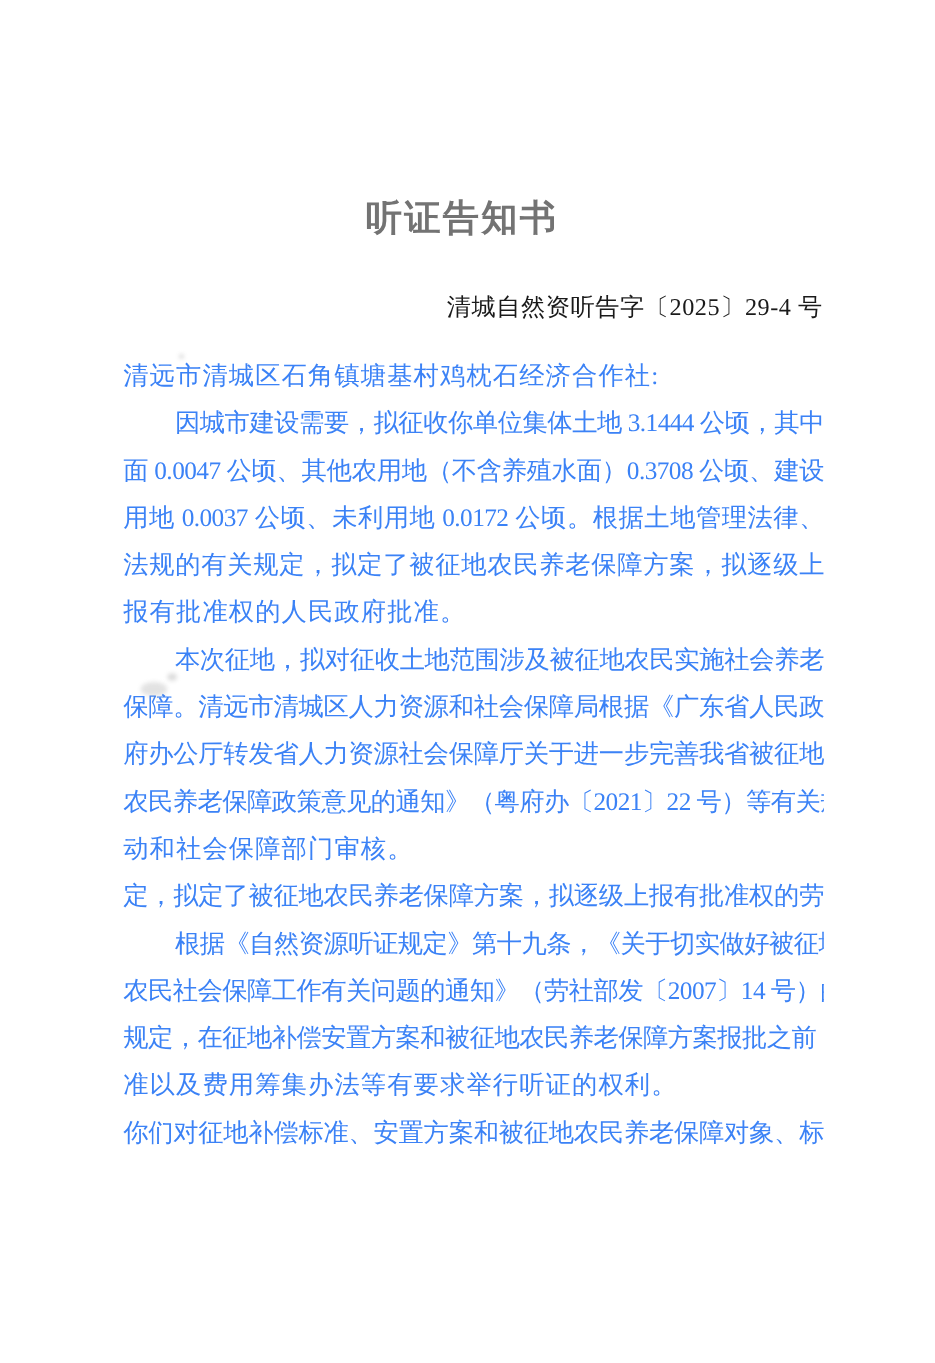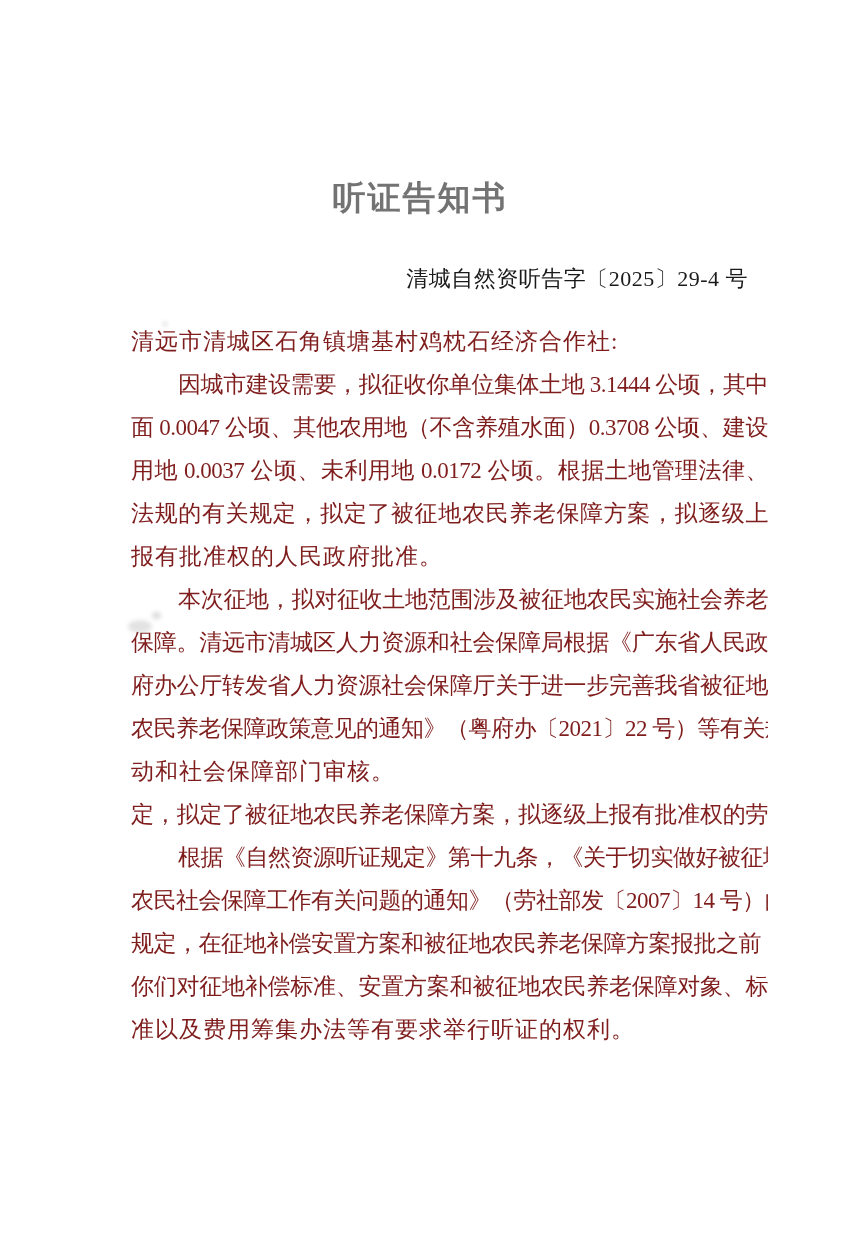--- a/index.html
+++ b/index.html
@@ -37,22 +37,21 @@
     letter-spacing: 0.5px;
     color: #1a1a1a;
     white-space: nowrap;
   }
   .body-text {
     position: absolute;
     top: 320px;
     left: 112px;
     width: 637px;
     font-size: 23px;
-    color: #7f1d1d;
-    margin-left: 19px;
+    color: #3b82f6;
   }
   .line {
     height: 43px;
     line-height: 43px;
     letter-spacing: -0.5px;
     text-align: justify;
     text-align-last: justify;
     overflow: hidden;
     white-space: nowrap;
   }
@@ -93,21 +92,21 @@
     <div class="line last">报有批准权的人民政府批准。</div>
     <div class="line first">本次征地，拟对征收土地范围涉及被征地农民实施社会养老</div>
     <div class="line">保障。清远市清城区人力资源和社会保障局根据《广东省人民政</div>
     <div class="line">府办公厅转发省人力资源社会保障厅关于进一步完善我省被征地</div>
     <div class="line">农民养老保障政策意见的通知》（粤府办〔2021〕22 号）等有关规</div>
     <div class="line last">动和社会保障部门审核。</div>
     <div class="line">定，拟定了被征地农民养老保障方案，拟逐级上报有批准权的劳</div>
     <div class="line first">根据《自然资源听证规定》第十九条，《关于切实做好被征地</div>
     <div class="line">农民社会保障工作有关问题的通知》（劳社部发〔2007〕14 号）的</div>
     <div class="line">规定，在征地补偿安置方案和被征地农民养老保障方案报批之前，</div>
+    <div class="line last">准以及费用筹集办法等有要求举行听证的权利。</div>
     <div class="line">你们对征地补偿标准、安置方案和被征地农民养老保障对象、标</div>
-    <div class="line last">准以及费用筹集办法等有要求举行听证的权利。</div>
   </div>
 
   <div class="smudge smudge-a"></div>
   <div class="smudge smudge-b"></div>
   <div class="smudge smudge-c"></div>
 
 </div>
 
 </body></html>

